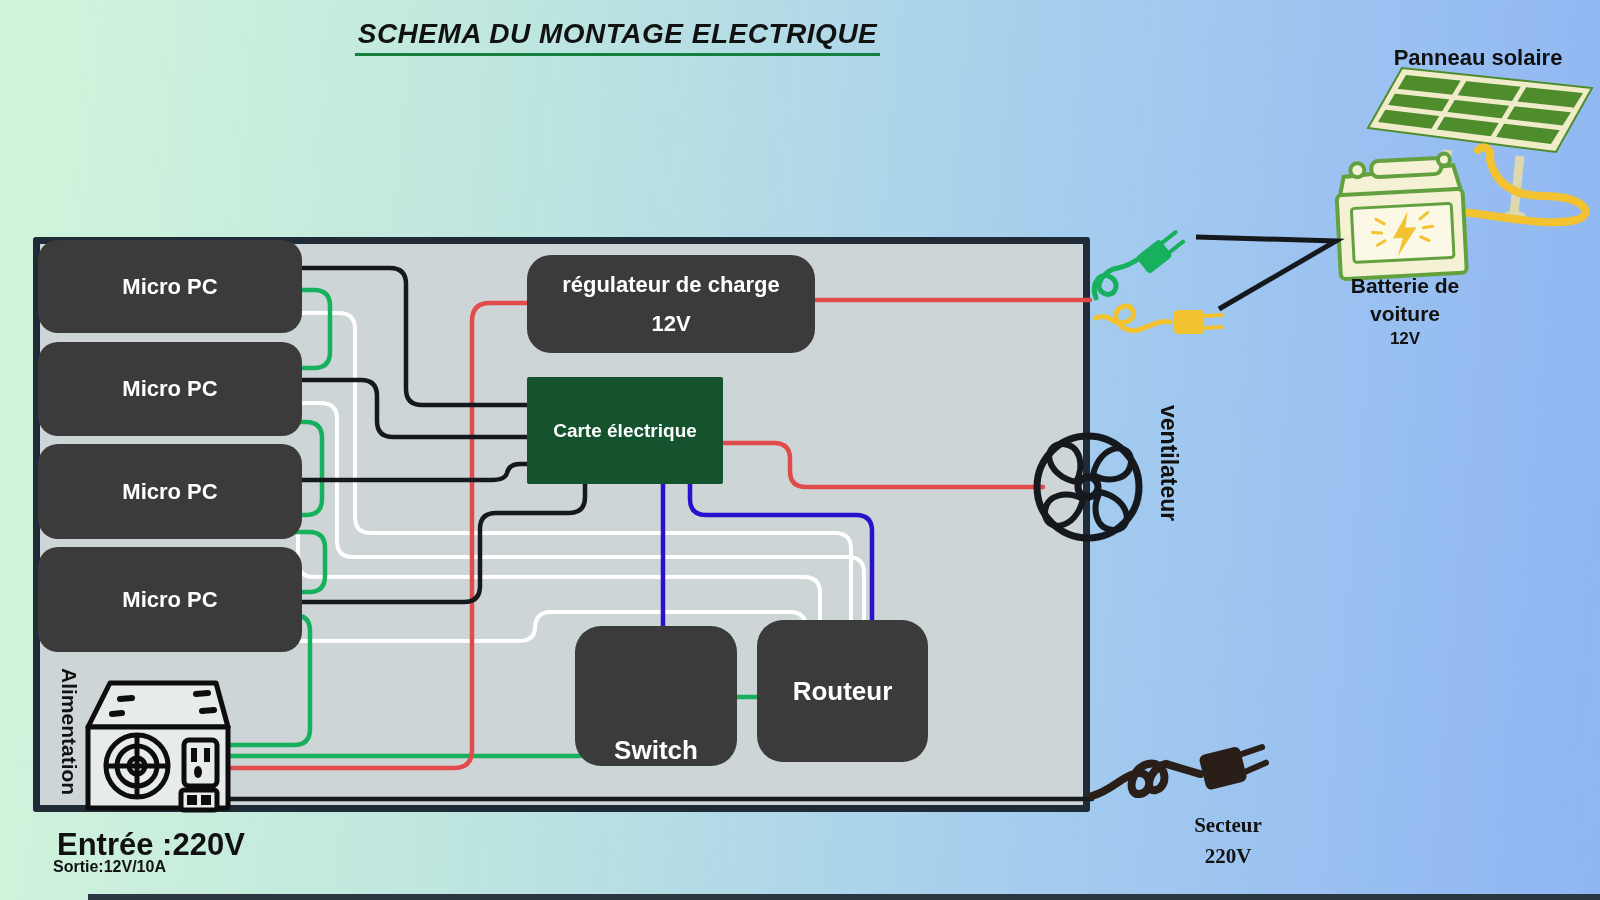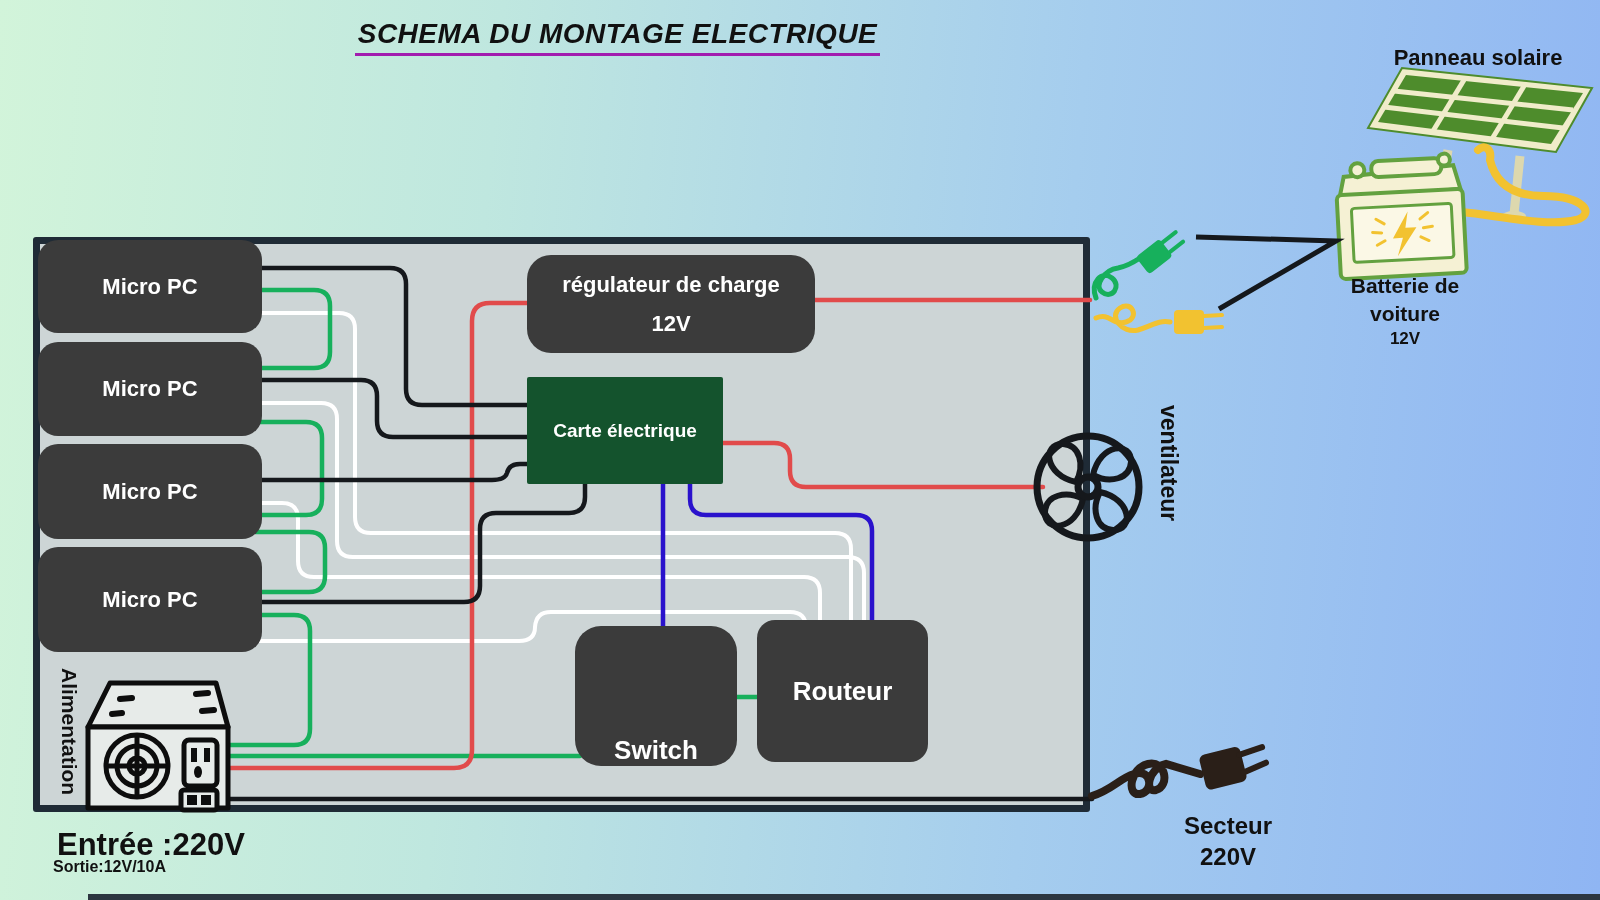--- a/index.html
+++ b/index.html
@@ -5,46 +5,46 @@
   html,body{margin:0;padding:0;}
   body{
     width:1600px;height:900px;position:relative;overflow:hidden;
     font-family:"Liberation Sans", sans-serif;
     background:linear-gradient(95deg,#d2f4da 0%,#bfe7df 30%,#a5cdee 65%,#8fb5f3 100%);
   }
   .abs{position:absolute;}
   #title{
     left:355px;top:18px;width:525px;text-align:center;
     font-size:28px;font-weight:bold;font-style:italic;color:#111;
-    border-bottom:3px solid #a21caf;padding-bottom:3px;letter-spacing:.5px;
+    border-bottom:3px solid #15803d;padding-bottom:3px;letter-spacing:.5px;
   }
   #enclosure{
     left:33px;top:237px;width:1043px;height:561px;
     background:#cdd5d6;border:7px solid #1f2b36;border-radius:3px;z-index:1;
   }
   #art{left:0;top:0;z-index:2;pointer-events:none;}
   .box{
     z-index:3;background:#3b3b3b;color:#fff;font-weight:bold;
     display:flex;align-items:center;justify-content:center;text-align:center;
   }
-  .pcbox{left:38px;width:224px;height:93px;border-radius:20px;font-size:22px;}
+  .pcbox{left:38px;width:264px;height:93px;border-radius:20px;font-size:22px;}
   #pc1{top:240px;} #pc2{top:342px;height:94px;} #pc3{top:444px;height:95px;} #pc4{top:547px;height:105px;}
   #regulator{left:527px;top:255px;width:288px;height:98px;border-radius:24px;font-size:22px;line-height:31px;flex-direction:column;gap:8px;}
   #carte{left:527px;top:377px;width:196px;height:107px;background:#14532d;border-radius:2px;font-size:19px;}
   #switchbox{left:575px;top:626px;width:162px;height:140px;border-radius:26px;font-size:26px;align-items:flex-end;}
-  #routerbox{left:757px;top:620px;width:171px;height:142px;border-radius:18px;font-size:26px;}
+  #routerbox{left:757px;top:620px;width:171px;height:142px;border-radius:26px;font-size:26px;}
   .plain{color:#111;font-weight:bold;z-index:4;}
   #alim-label{left:81px;top:668px;font-size:21px;transform:rotate(90deg);transform-origin:0 0;white-space:nowrap;}
   #vent-label{left:1182px;top:405px;font-size:23px;transform:rotate(90deg);transform-origin:0 0;white-space:nowrap;}
   #entree{left:57px;top:827px;font-size:31px;}
   #sortie{left:33px;top:858px;font-size:16px;margin-left:20px;}
   #panneau-label{left:1378px;top:45px;width:200px;font-size:22px;text-align:center;}
   #batterie-label{left:1310px;top:272px;width:190px;text-align:center;font-size:21px;line-height:28px;}
   #batterie-v{font-size:17px;line-height:22px;}
-  #secteur-label{left:1148px;top:810px;width:160px;text-align:center;font-size:24px;line-height:31px;}
+  #secteur-label{left:1148px;top:810px;width:160px;text-align:center;font-size:21px;line-height:31px;font-family:Liberation Serif, serif;}
   #bottom-strip{left:88px;top:894px;width:1512px;height:6px;background:#2c3640;z-index:0;}
 </style>
 </head>
 <body>
 
 <div class="abs" id="title">SCHEMA DU MONTAGE ELECTRIQUE</div>
 
 <div class="abs" id="enclosure"></div>
 
 <svg id="art" class="abs" width="1600" height="900" viewBox="0 0 1600 900">

